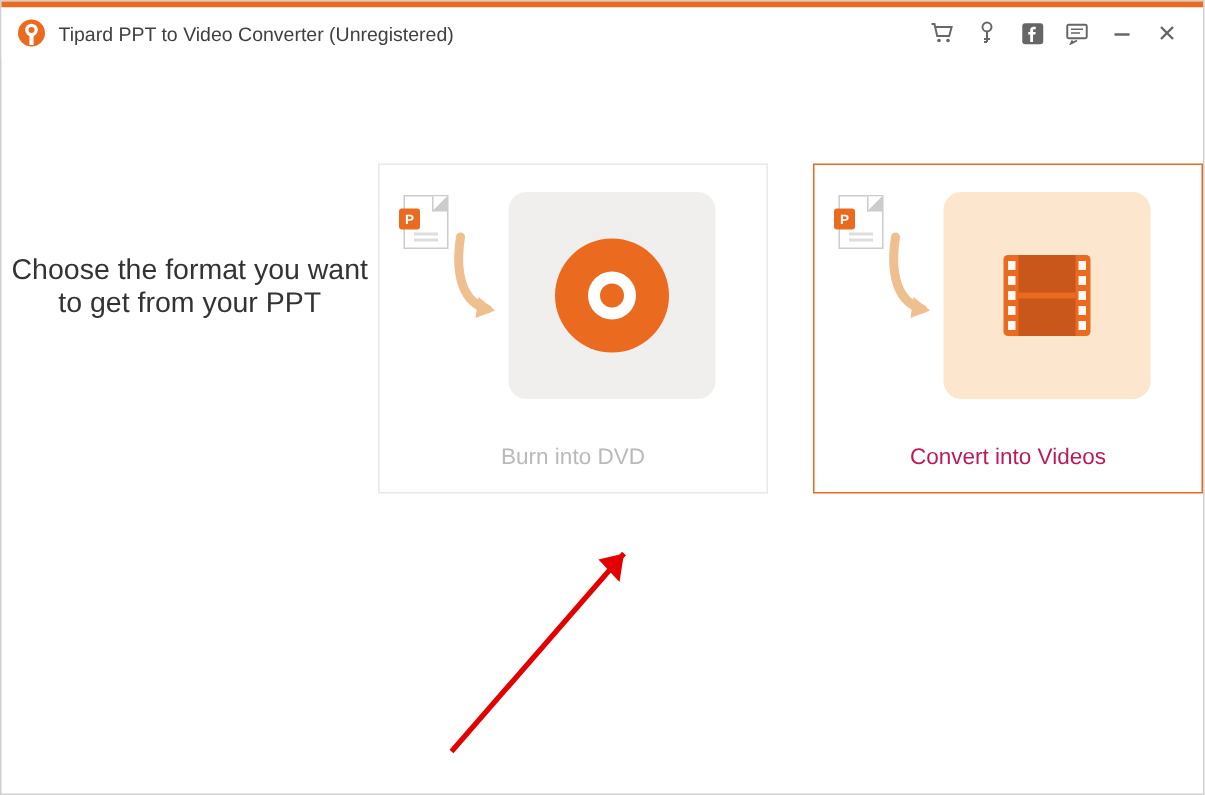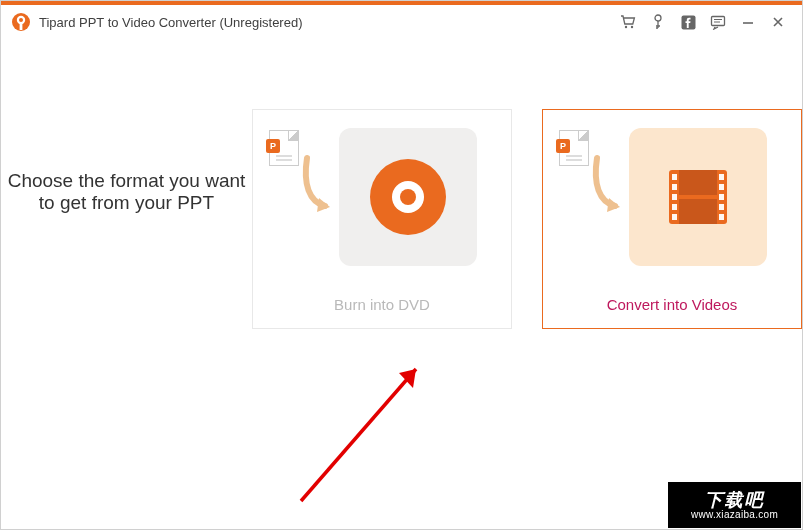--- a/index.html
+++ b/index.html
@@ -304,17 +304,13 @@
       </div>
 
     </div>
   </div>
 
   <svg class="red-arrow" width="170" height="160" viewBox="0 0 170 160">
     <line x1="20" y1="150" x2="135" y2="18" stroke="#e20000" stroke-width="3.5"></line>
     <polygon points="135,18 118,22 132,37" fill="#e20000"></polygon>
   </svg>
 
-  <div class="watermark">
-    <div class="cn">下载吧</div>
-    <div class="url">www.xiazaiba.com</div>
-  </div>
 </div>
 
 </body></html>

